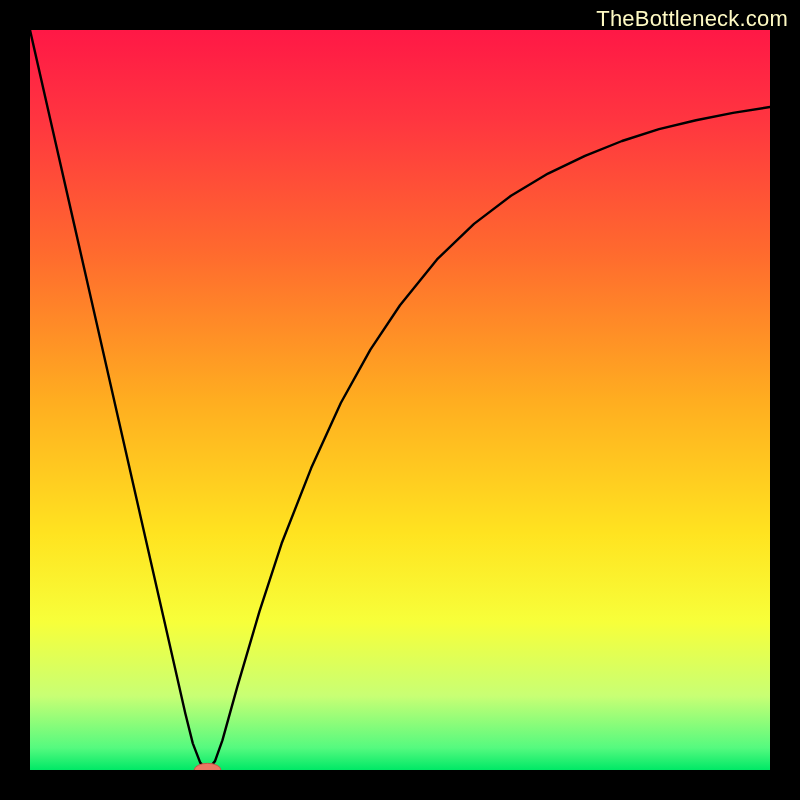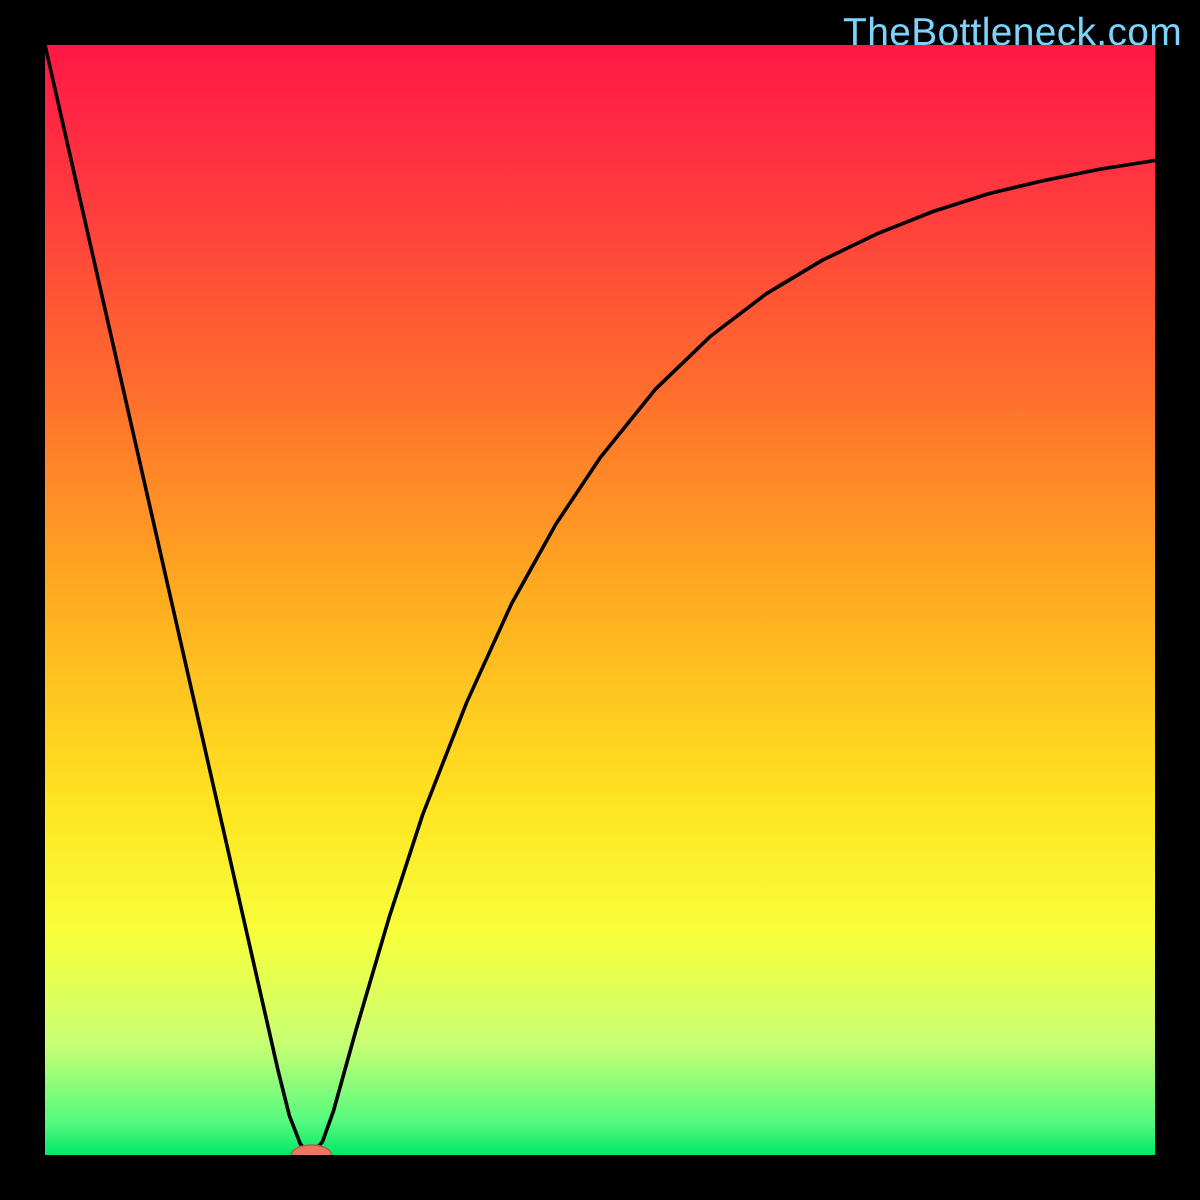--- a/index.html
+++ b/index.html
@@ -19,22 +19,22 @@
     position: absolute;
     left: 30px;
     top: 30px;
     width: 740px;
     height: 740px;
   }
   #watermark {
     position: absolute;
     top: 6px;
     right: 12px;
-    color: #7dd3fc;
-    font-size: 26px;
+    color: #fef9c3;
+    font-size: 22px;
     font-weight: 500;
     letter-spacing: 0.2px;
   }
 </style>
 </head>
 <body>
 
 <div id="container">
   <div id="watermark">TheBottleneck.com</div>
   <svg id="plot-area" viewBox="0 0 740 740" preserveAspectRatio="none">

